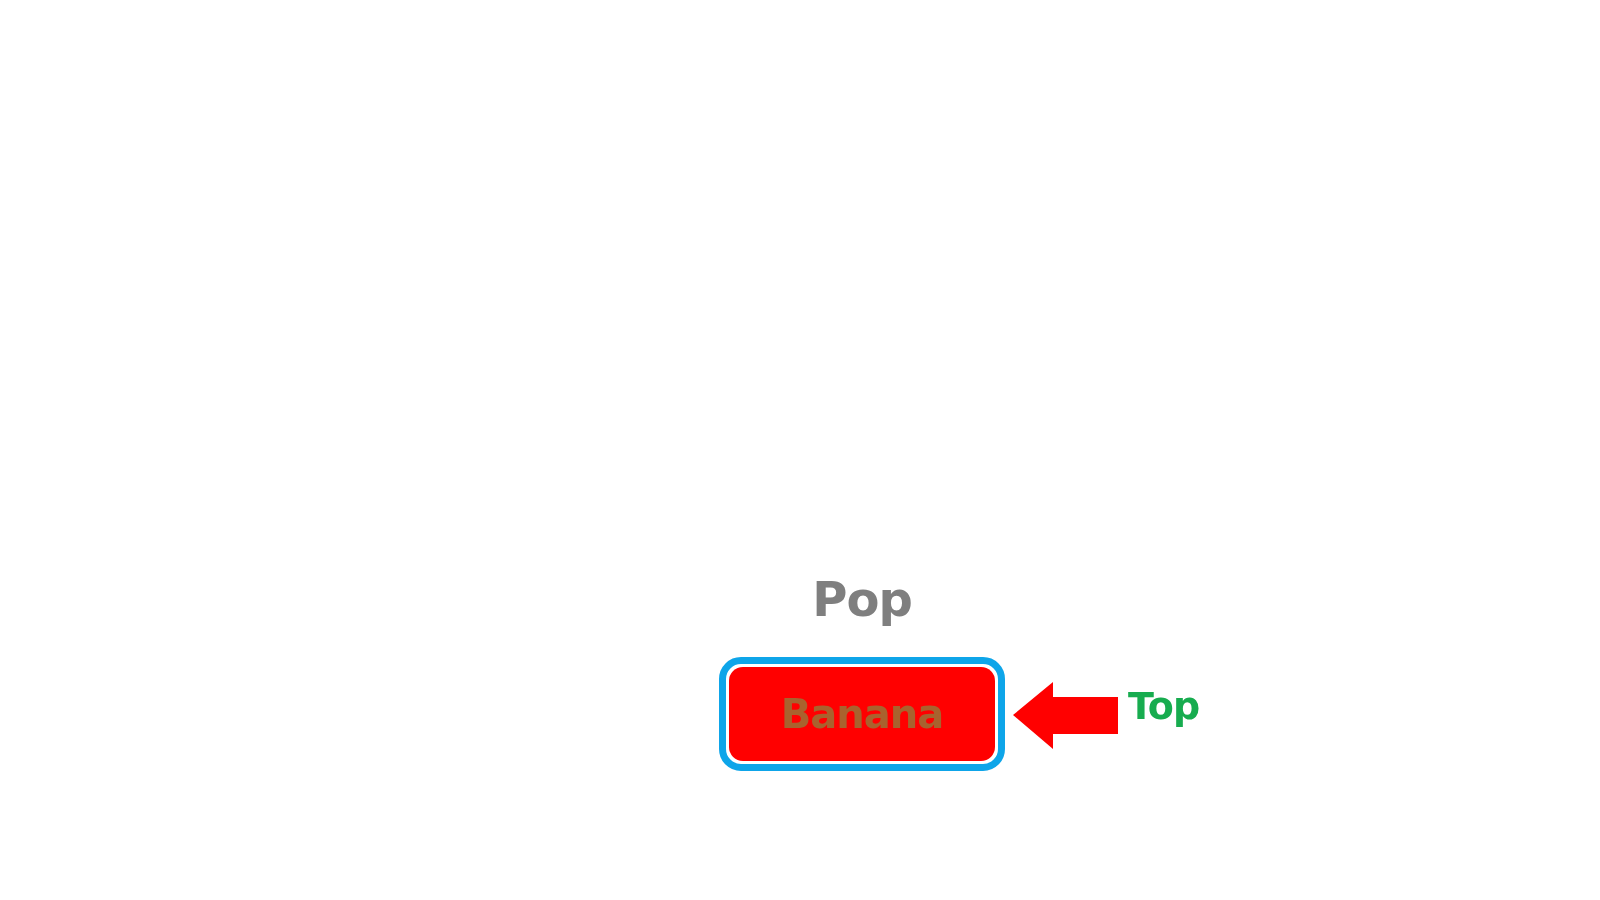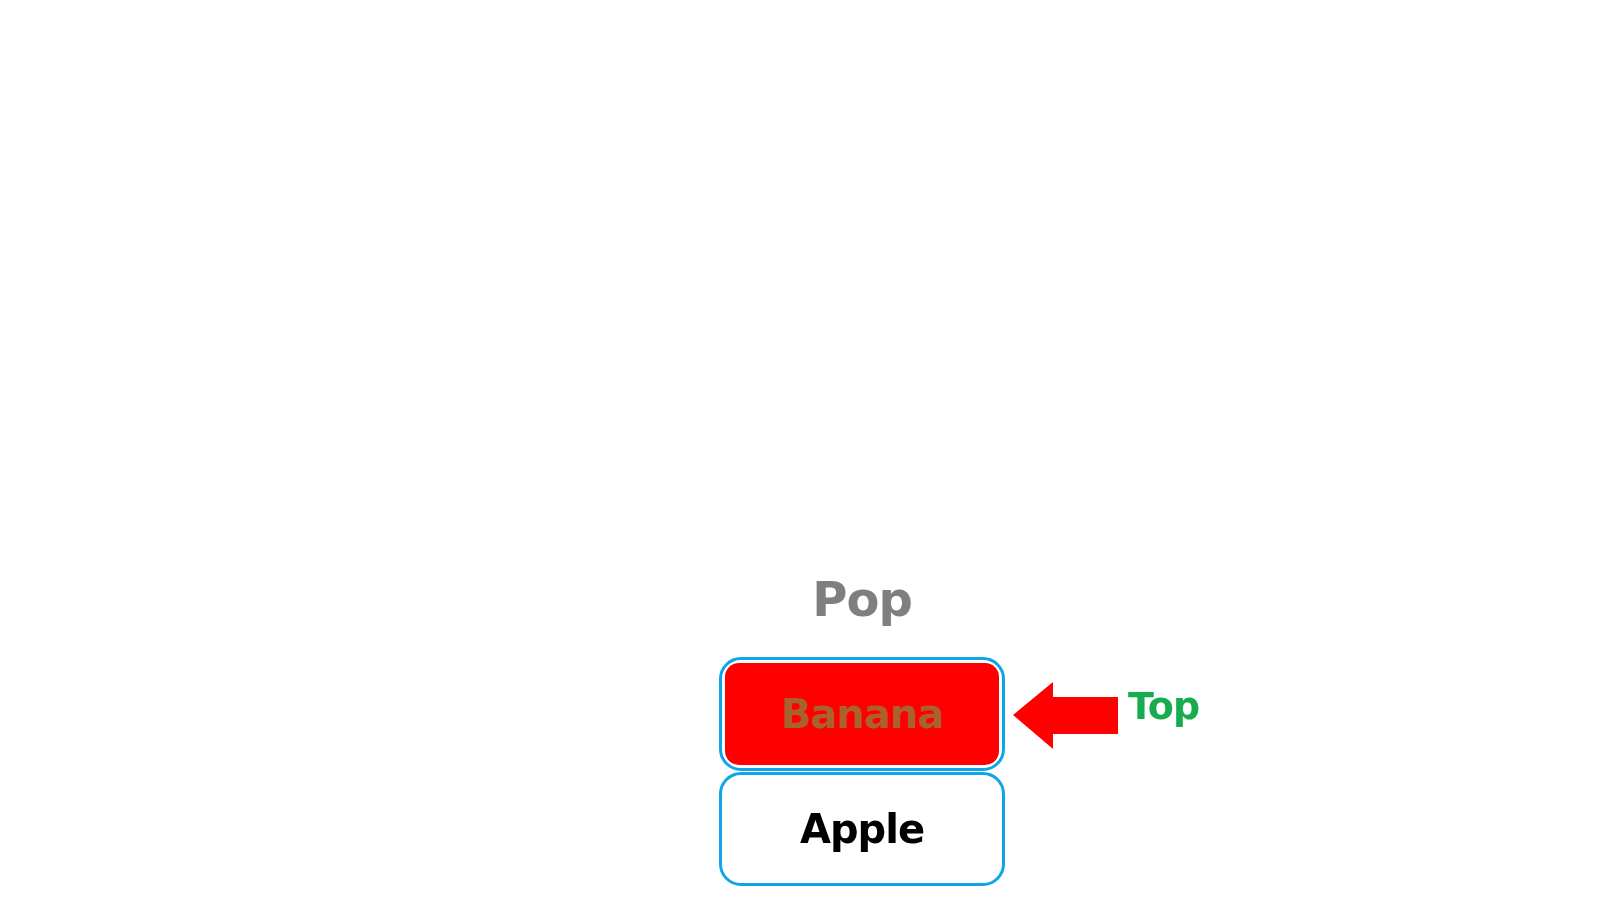--- a/index.html
+++ b/index.html
@@ -26,21 +26,21 @@
     font-weight: bold;
     color: #7F7F7F;
     letter-spacing: -1px;
   }
   .stack-box {
     position: absolute;
     left: 719px;
     width: 286px;
     height: 114px;
     box-sizing: border-box;
-    border: 3px solid #0ea5e9;
+    border: 7px solid #0ea5e9;
     border-radius: 22px;
     background: #ffffff;
     padding: 3px;
   }
   .stack-box.banana { top: 613px; }
   .stack-box.apple  { top: 728px; }
   .box-fill {
     width: 100%;
     height: 100%;
     box-sizing: border-box;
@@ -81,25 +81,20 @@
 <div class="canvas">
 
   <div class="op-label">Pop</div>
 
   <div class="stack-box banana">
     <div class="box-fill red">
       <span class="item-label banana-text">Banana</span>
     </div>
   </div>
 
-  <div class="stack-box apple">
-    <div class="box-fill white">
-      <span class="item-label apple-text">Apple</span>
-    </div>
-  </div>
 
   <svg class="top-arrow" viewBox="0 0 106 68" xmlns="http://www.w3.org/2000/svg" aria-hidden="true">
     <polygon points="0,34 40,1 40,16 105,16 105,53 40,53 40,68" fill="#FF0000"></polygon>
   </svg>
 
   <div class="top-label">Top</div>
 
 </div>
 
 </body></html>

